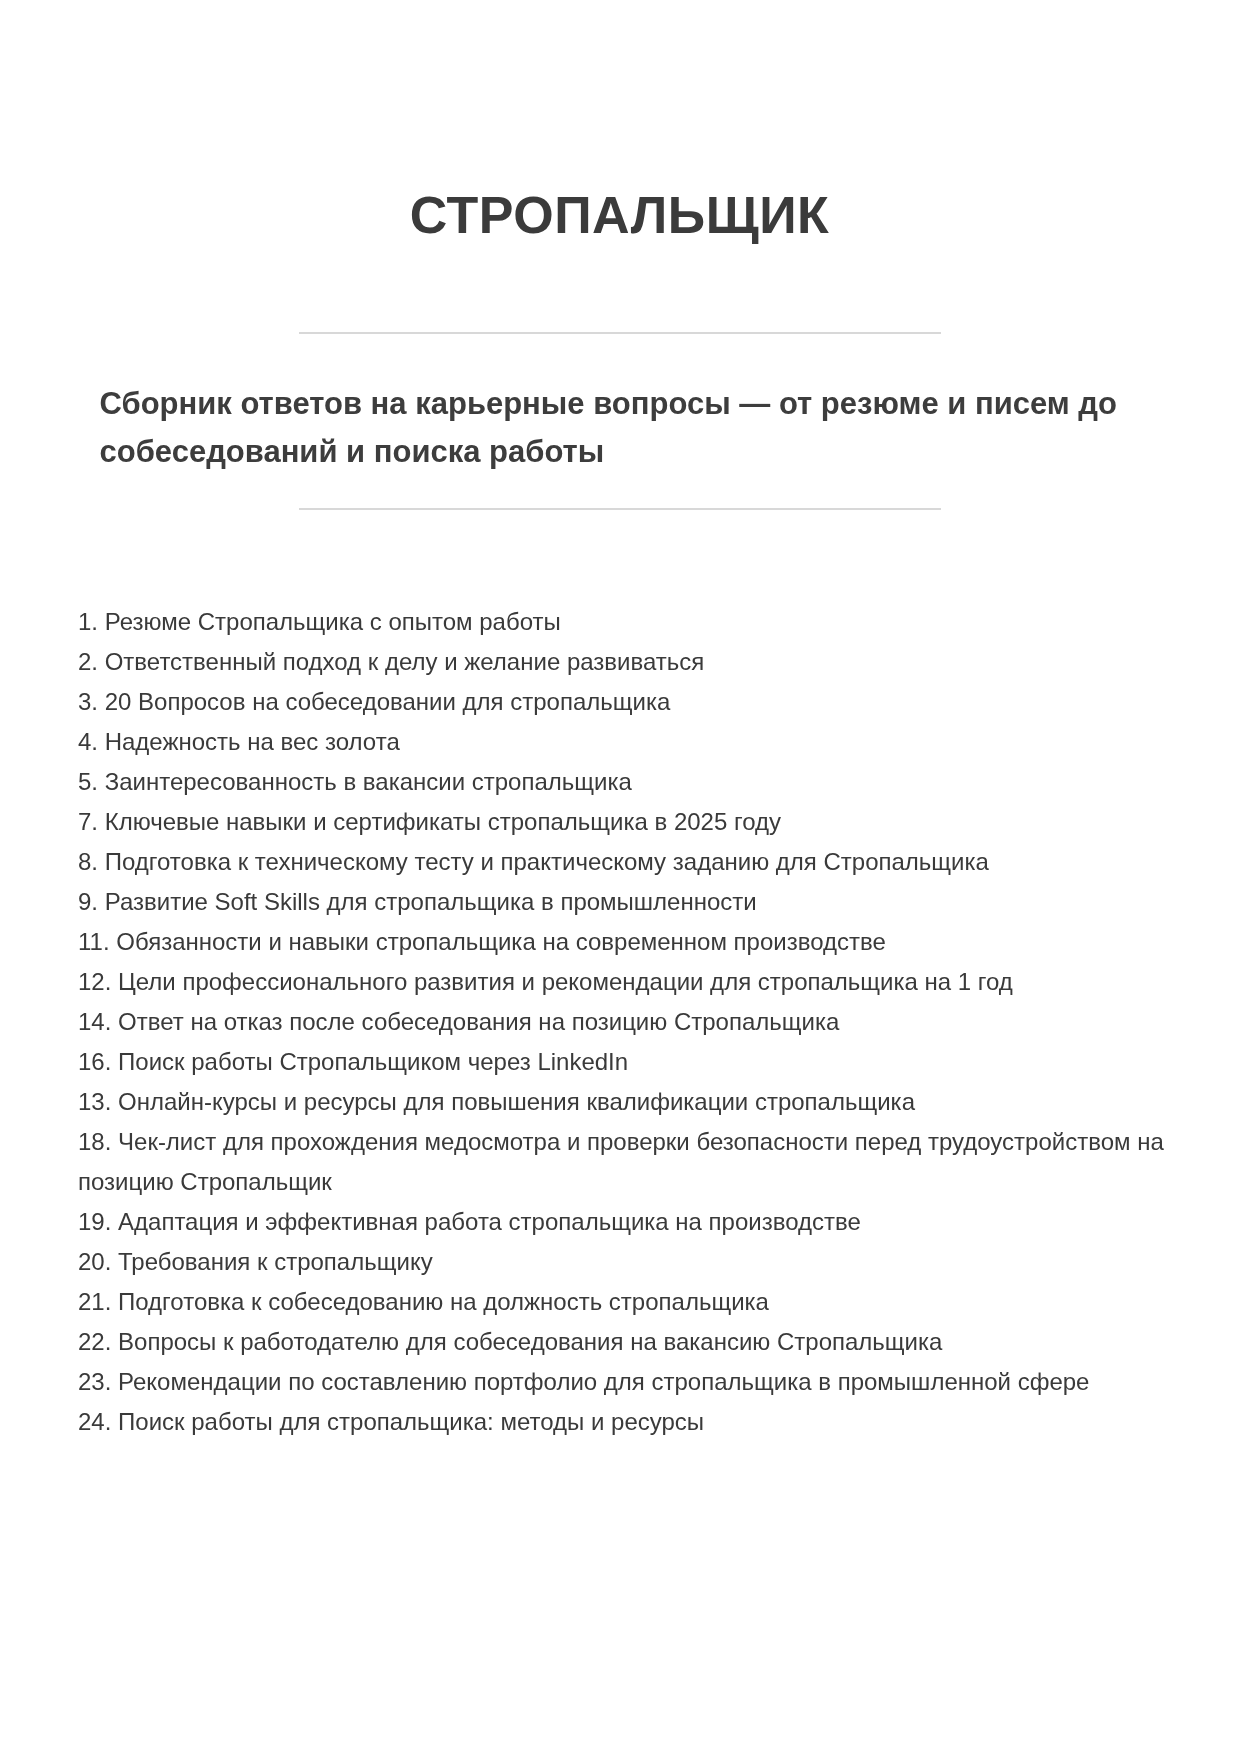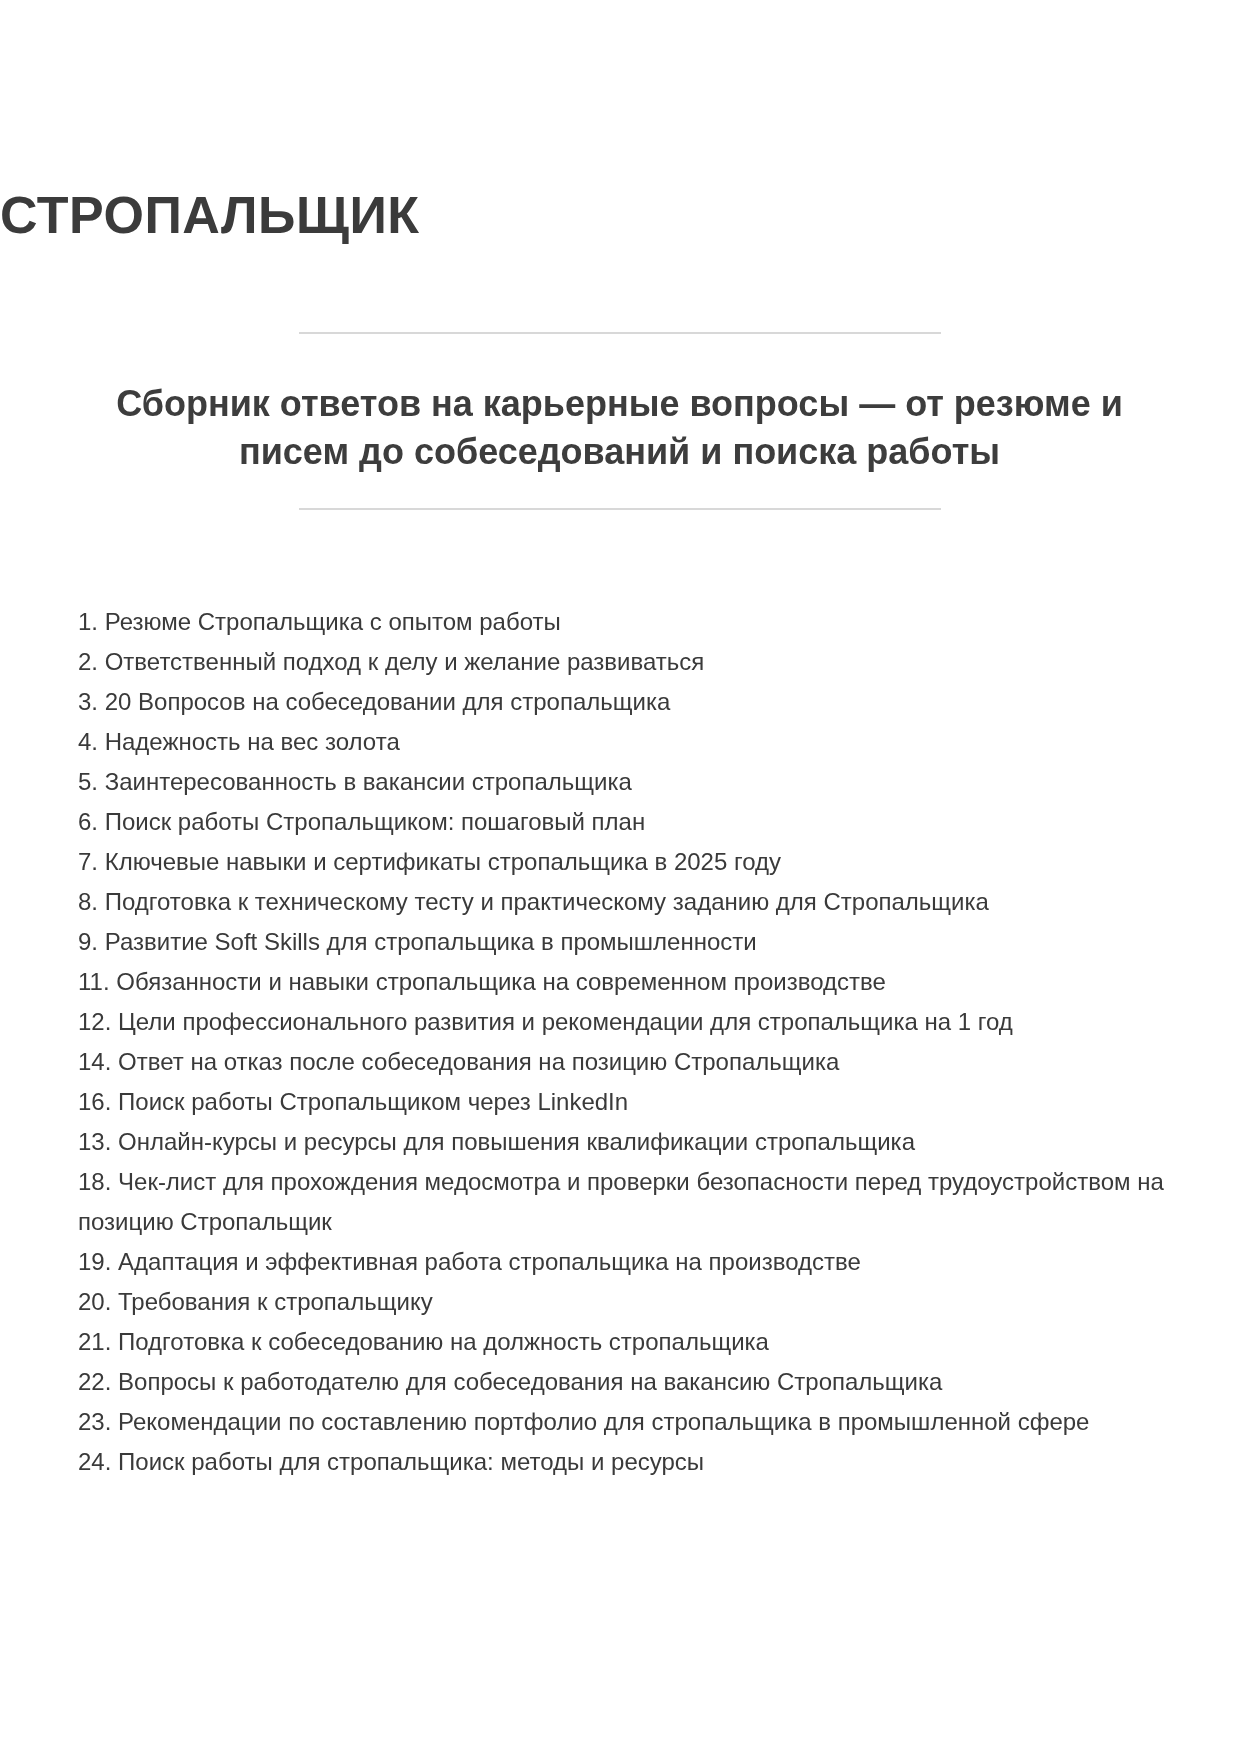--- a/index.html
+++ b/index.html
@@ -14,20 +14,21 @@
     overflow: hidden;
   }
   .page {
     width: 1239px;
     height: 1753px;
     background: #ffffff;
     box-sizing: border-box;
   }
   .doc-title {
     margin: 180px auto 0 auto;
+    text-align: center;
     font-size: 52px;
     line-height: 70px;
     font-weight: 700;
     color: #3b3b3b;
     letter-spacing: 0.5px;
   }
   .divider {
     display: block;
     width: 642px;
     border: none;
@@ -36,22 +37,21 @@
   }
   .divider-top {
     margin-top: 82px;
   }
   .divider-bottom {
     margin-top: 32px;
   }
   .doc-subtitle {
     max-width: 1040px;
     margin: 46px auto 16px auto;
-    text-align: center;
-    font-size: 36px;
+    font-size: 31px;
     line-height: 48px;
     font-weight: 600;
     color: #3d3d3d;
   }
   .toc {
     margin: 92px 0 0 78px;
     width: 1090px;
     font-size: 24px;
     line-height: 40px;
     font-weight: 400;
@@ -73,21 +73,20 @@
   <h2 class="doc-subtitle">Сборник ответов на карьерные вопросы — от резюме и писем до собеседований и поиска работы</h2>
 
   <hr class="divider divider-bottom">
 
   <div class="toc">
     <div class="toc-item">1. Резюме Стропальщика с опытом работы</div>
     <div class="toc-item">2. Ответственный подход к делу и желание развиваться</div>
     <div class="toc-item">3. 20 Вопросов на собеседовании для стропальщика</div>
     <div class="toc-item">4. Надежность на вес золота</div>
     <div class="toc-item">5. Заинтересованность в вакансии стропальщика</div>
-    <div class="toc-item">6. Поиск работы Стропальщиком: пошаговый план</div>
     <div class="toc-item">7. Ключевые навыки и сертификаты стропальщика в 2025 году</div>
     <div class="toc-item">8. Подготовка к техническому тесту и практическому заданию для Стропальщика</div>
     <div class="toc-item">9. Развитие Soft Skills для стропальщика в промышленности</div>
     <div class="toc-item">11. Обязанности и навыки стропальщика на современном производстве</div>
     <div class="toc-item">12. Цели профессионального развития и рекомендации для стропальщика на 1 год</div>
     <div class="toc-item">14. Ответ на отказ после собеседования на позицию Стропальщика</div>
     <div class="toc-item">16. Поиск работы Стропальщиком через LinkedIn</div>
     <div class="toc-item">13. Онлайн-курсы и ресурсы для повышения квалификации стропальщика</div>
     <div class="toc-item">18. Чек-лист для прохождения медосмотра и проверки безопасности перед трудоустройством на позицию Стропальщик</div>
     <div class="toc-item">19. Адаптация и эффективная работа стропальщика на производстве</div>

